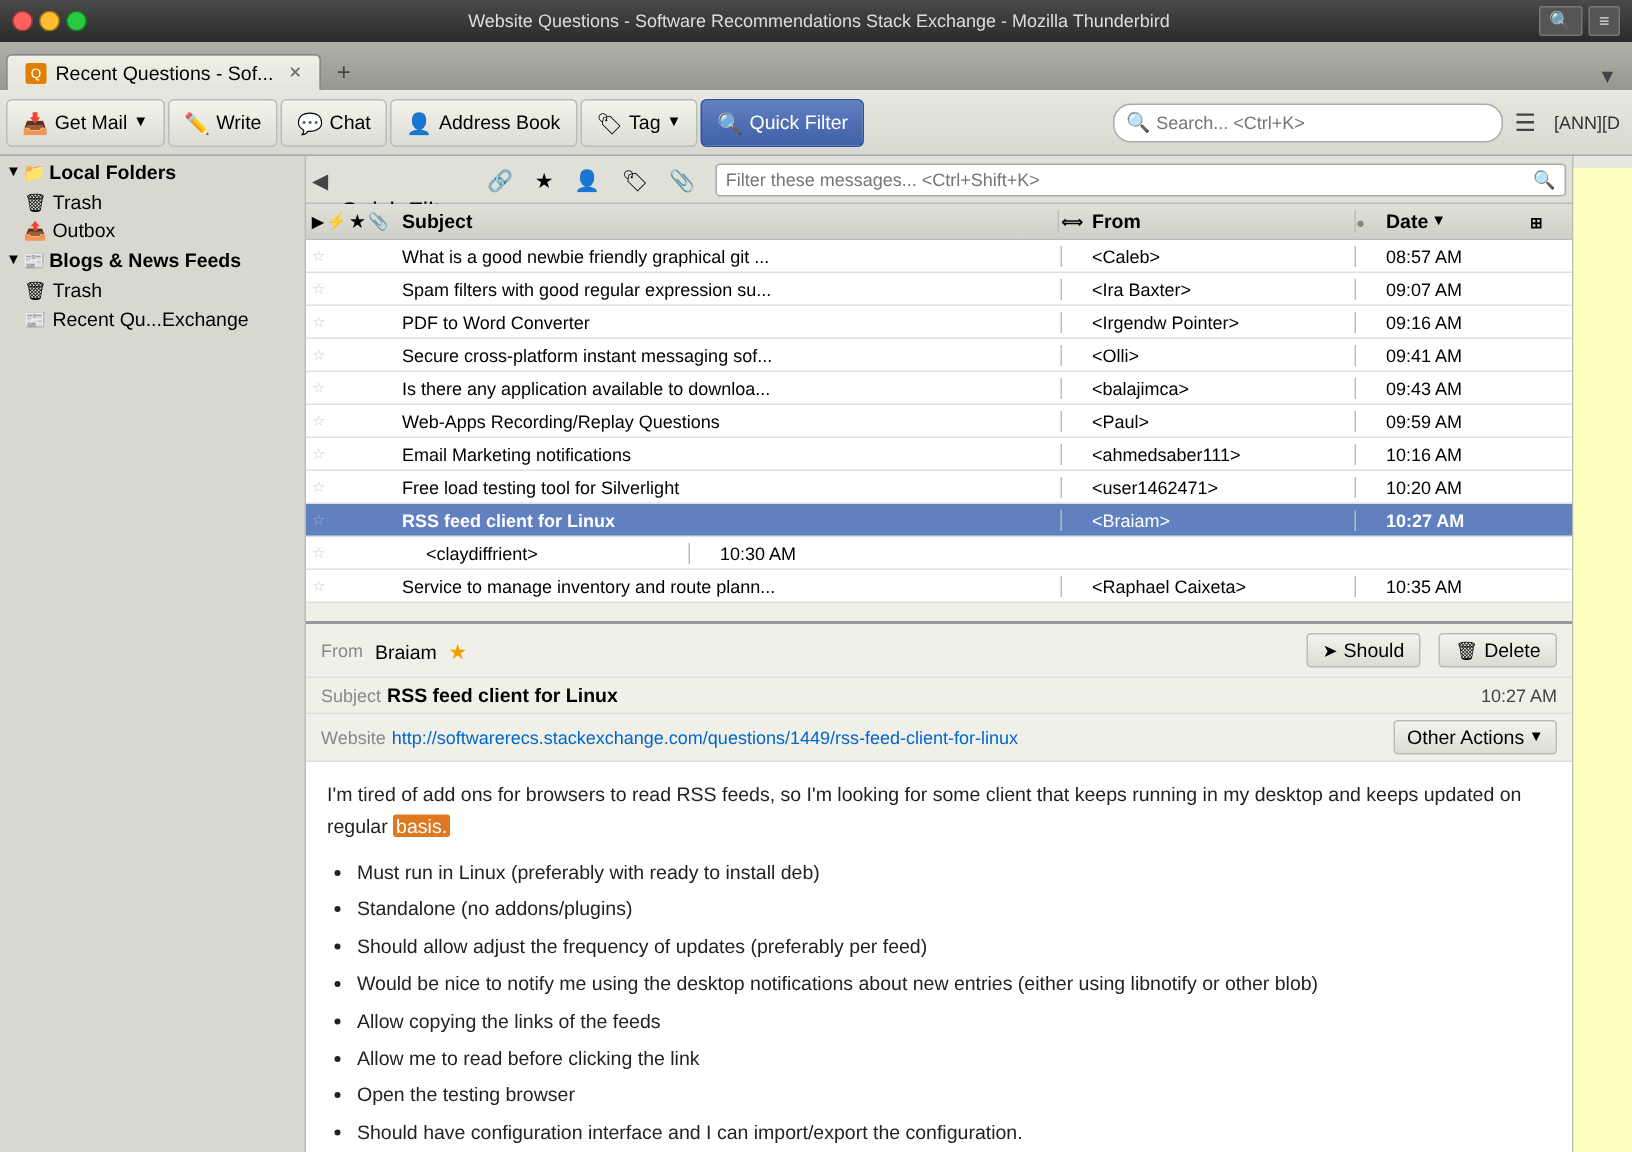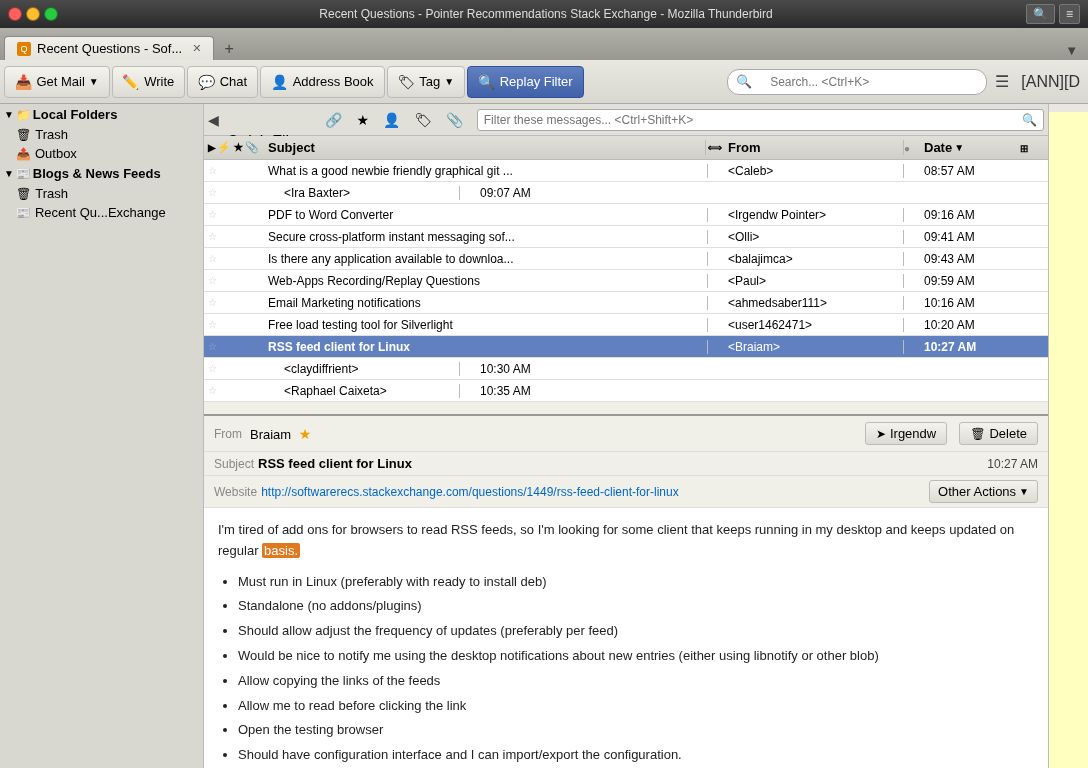--- a/index.html
+++ b/index.html
@@ -75,21 +75,21 @@
       margin-left: auto;
       display: flex;
       align-items: center;
       background: white;
       border: 1px solid #aaa;
       border-radius: 12px;
       padding: 2px 8px;
       height: 26px;
     }
     .search-box input {
-      border: none; outline: none; flex: 1; font-size: 12px; background: transparent; color: #888; margin-left: 14px;
+      border: none; outline: none; flex: 1; font-size: 12px; background: transparent; color: #888;
     }
     .menu-btn {
       background: none; border: none; cursor: pointer; font-size: 16px; padding: 4px 6px; color: #444;
     }
     
     
     .main-layout {
       display: flex;
       height: calc(768px - 28px - 32px - 44px);
     }
@@ -289,21 +289,21 @@
   </style>
 </head>
 <body>
 
 <div class="title-bar">
   <div class="title-bar-buttons">
     <div class="title-btn close"></div>
     <div class="title-btn min"></div>
     <div class="title-btn max"></div>
   </div>
-  <span class="title-text">Recent Questions - Pointer Recommendations Stack Exchange - Mozilla Thunderbird</span>
+  <span class="title-text">Website Questions - Software Recommendations Stack Exchange - Mozilla Thunderbird</span>
   <div style="display:flex;gap:4px;margin-left:auto;">
     <button style="background:#555;border:1px solid #777;color:#ddd;padding:2px 6px;border-radius:2px;cursor:pointer;font-size:12px;">🔍</button>
     <button style="background:#555;border:1px solid #777;color:#ddd;padding:2px 6px;border-radius:2px;cursor:pointer;font-size:12px;">≡</button>
   </div>
 </div>
 
 <div class="tab-bar">
   <div class="tab active">
     <span class="tab-favicon" style="background:#e08000;font-size:9px;color:white;display:flex;align-items:center;justify-content:center;">Q</span>
     <span>Recent Questions - Sof...</span>
@@ -332,28 +332,28 @@
     <span style="font-size:14px;">👤</span>
     <span>Address Book</span>
   </button>
   <button class="toolbar-btn">
     <span style="font-size:14px;">🏷</span>
     <span>Tag</span>
     <span style="font-size:10px;">▼</span>
   </button>
   <button class="toolbar-btn" style="background:linear-gradient(to bottom,#6080c0,#4060a8);color:white;border-color:#3050a0;">
     <span style="font-size:14px;">🔍</span>
-    <span>Replay Filter</span>
+    <span>Quick Filter</span>
   </button>
   <div class="search-box" style="margin-left:auto;">
     <span style="color:#888;margin-right:4px;">🔍</span>
     <input type="text" style="color: rgb(136, 136, 136); font-size: 12px;" placeholder="Search... &lt;Ctrl+K&gt;">
   </div>
   <button class="menu-btn">☰</button>
-  <span style="font-size:16px;color:#333;padding:0 4px;">[ANN][D</span>
+  <span style="font-size:12px;color:#333;padding:0 4px;">[ANN][D</span>
 </div>
 
 <div class="main-layout">
 
   <div class="sidebar">
 
     <div class="folder-group-header">
       <span style="font-size:10px;">▼</span>
       <span style="font-size:12px;">📁</span>
       <span>Local Folders</span>
@@ -433,20 +433,21 @@
         <span style="width:16px;"></span>
         <div class="col-from">&lt;Caleb&gt;</div>
         <div class="col-dot"><span class="dot-orange"></span></div>
         <div class="col-date">08:57 AM</div>
         <div class="col-extra"></div>
       </div>
       <div class="email-row" style="background:white;">
         <div class="col-icons">
             <span style="font-size:10px;color:#ccc;">☆</span>
           </div>
+        <div class="col-subject">Spam filters with good regular expression su...</div>
         <span style="width:16px;"></span>
         <div class="col-from">&lt;Ira Baxter&gt;</div>
         <div class="col-dot"><span class="dot-orange"></span></div>
         <div class="col-date">09:07 AM</div>
         <div class="col-extra"></div>
       </div>
       <div class="email-row" style="background:white;">
         <div class="col-icons">
             <span style="font-size:10px;color:#ccc;">☆</span>
           </div>
@@ -531,39 +532,40 @@
         <span style="width:16px;"></span>
         <div class="col-from">&lt;claydiffrient&gt;</div>
         <div class="col-dot"><span class="dot-gray"></span></div>
         <div class="col-date">10:30 AM</div>
         <div class="col-extra"></div>
       </div>
       <div class="email-row" style="background:white;">
         <div class="col-icons">
             <span style="font-size:10px;color:#ccc;">☆</span>
           </div>
+        <div class="col-subject">Service to manage inventory and route plann...</div>
         <span style="width:16px;"></span>
         <div class="col-from">&lt;Raphael Caixeta&gt;</div>
         <div class="col-dot"><span class="dot-gray"></span></div>
         <div class="col-date">10:35 AM</div>
         <div class="col-extra"></div>
       </div>
     </div>
 
     <div class="message-preview">
 
       <div class="message-header">
         <span class="from-label">From</span>
         <div class="message-header-info">
           <span class="message-from">Braiam</span>
           <span style="color:#f0a000;font-size:14px;margin-left:4px;">★</span>
         </div>
         <button class="action-btn">
           <span style="font-size:12px;">➤</span>
-          <span>Irgendw</span>
+          <span>Should</span>
         </button>
         <button class="action-btn" style="margin-left:4px;">
           <span style="font-size:12px;">🗑</span>
           <span>Delete</span>
         </button>
       </div>
 
       <div class="message-subject-row">
         <span class="subject-label">Subject</span>
         <span class="subject-text">RSS feed client for Linux</span>

